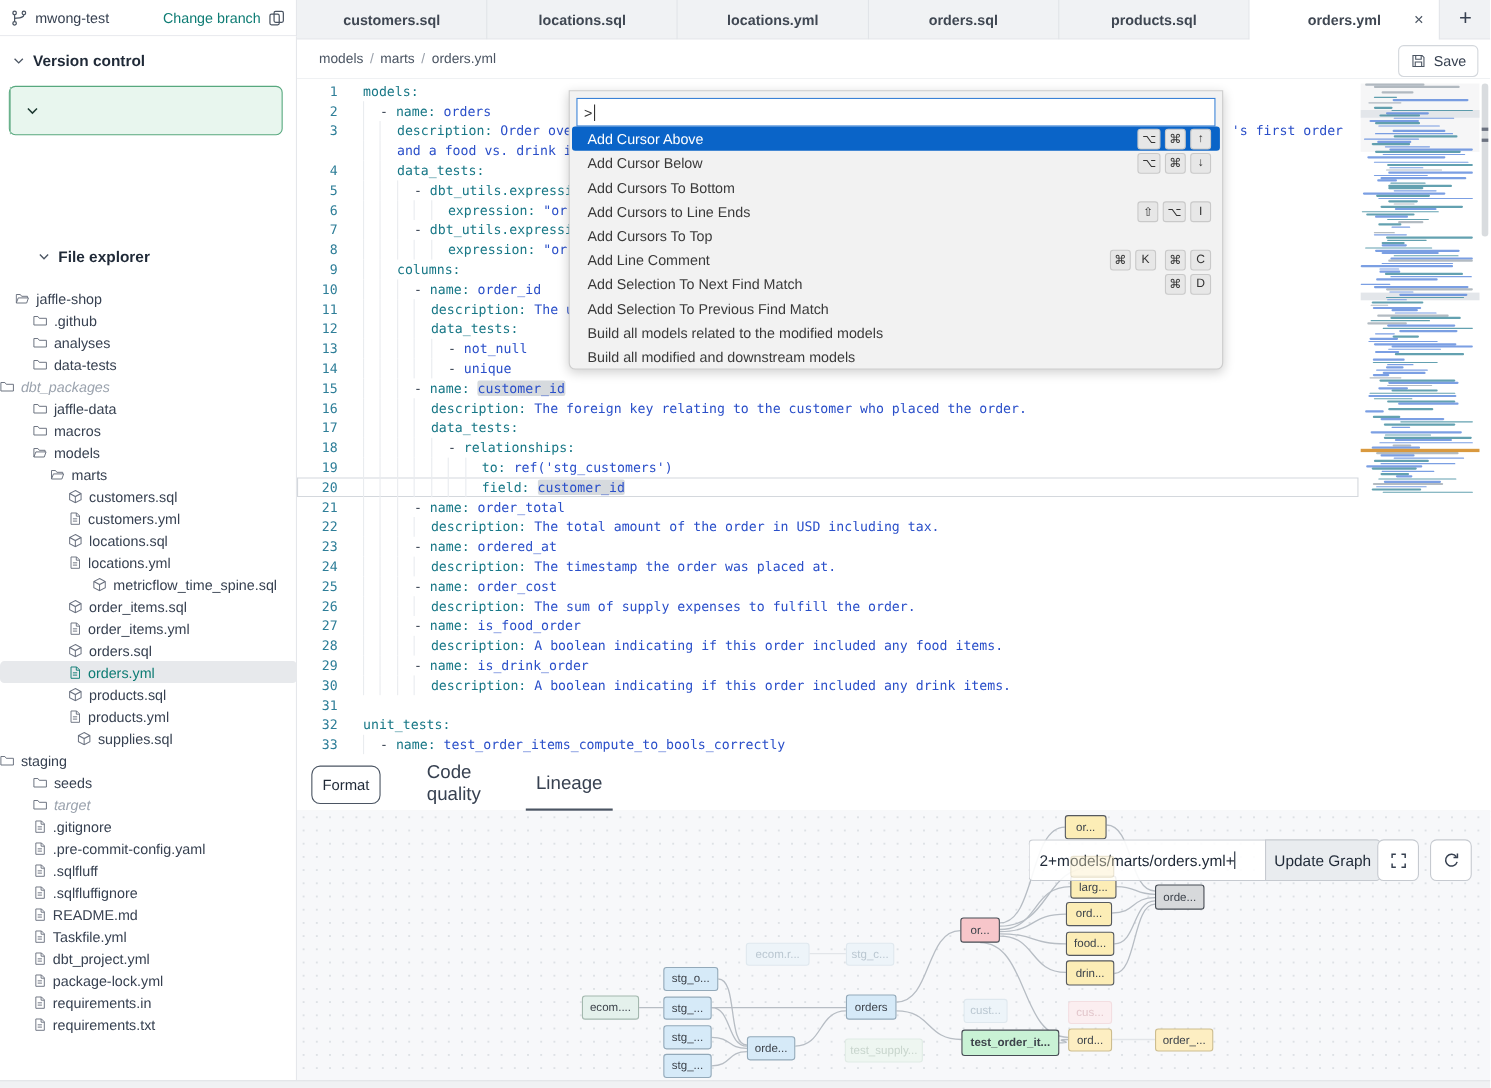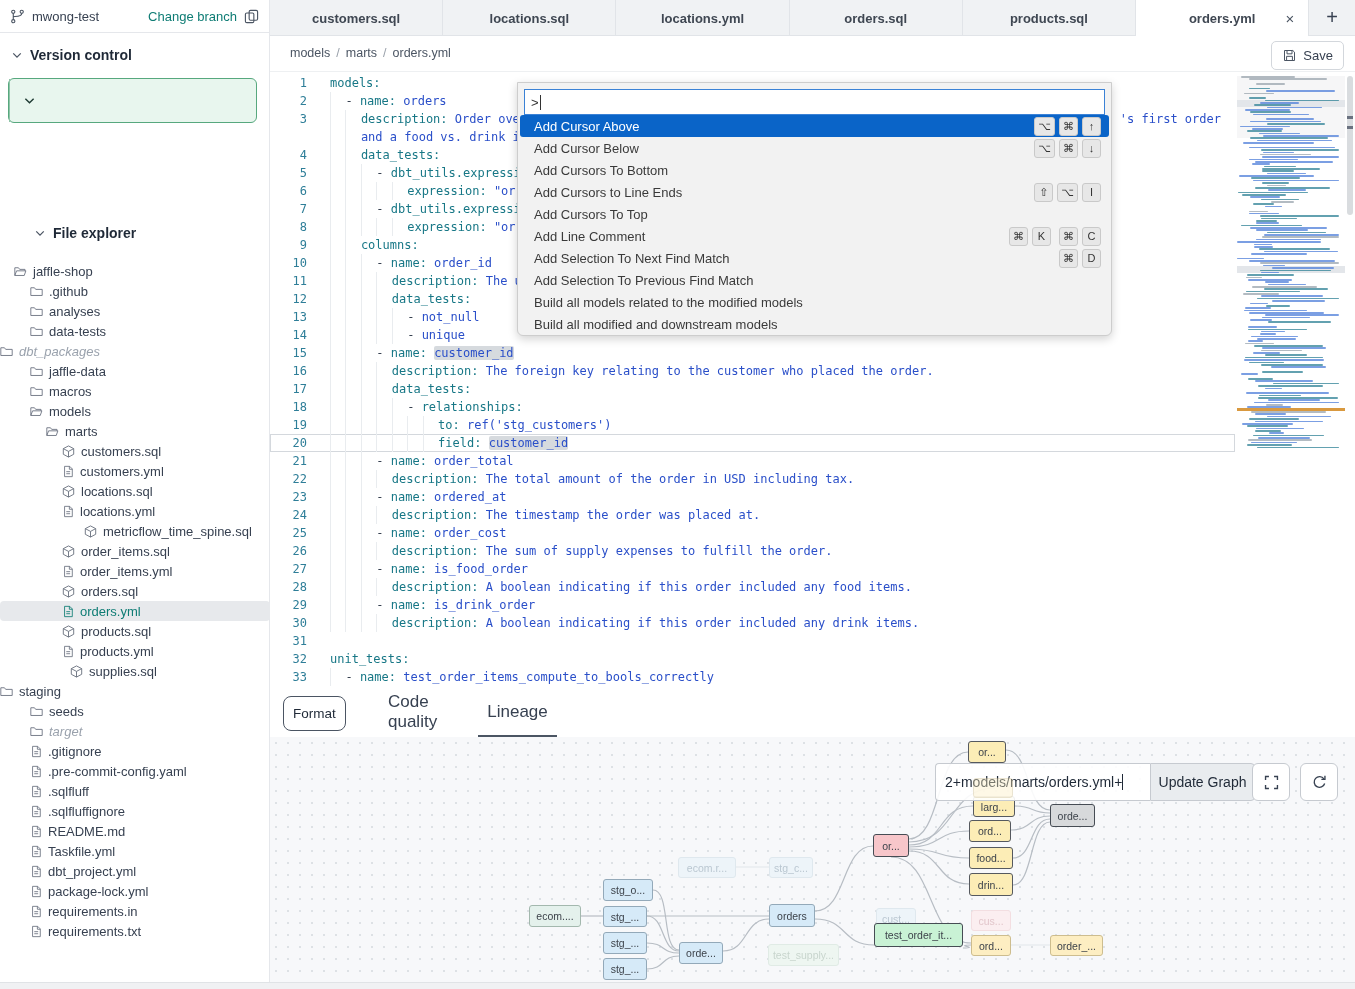--- a/index.html
+++ b/index.html
@@ -774,21 +774,21 @@
           <div class="nd blue" style="left: 333px; top: 142px; width: 50px; height: 22px;">stg_o...</div>
           <div class="nd blue" style="left: 333px; top: 169px; width: 44px; height: 21px;">stg_...</div>
           <div class="nd blue" style="left: 333px; top: 195px; width: 44px; height: 22px;">stg_...</div>
           <div class="nd blue" style="left: 333px; top: 221px; width: 44px; height: 22px;">stg_...</div>
           <div class="nd blue" style="left: 409px; top: 205px; width: 44px; height: 22px;">orde...</div>
           <div class="nd faded-blue" style="left: 408px; top: 120px; width: 58px; height: 21px;">ecom.r...</div>
           <div class="nd faded-blue" style="left: 499px; top: 120px; width: 44px; height: 21px;">stg_c...</div>
           <div class="nd blue" style="left: 499px; top: 167px; width: 46px; height: 23px;">orders</div>
           <div class="nd pink" style="left: 603px; top: 97px; width: 36px; height: 23px;">or...</div>
           <div class="nd faded-blue" style="left: 606px; top: 171px; width: 40px; height: 22px;">cust...</div>
-          <div class="nd green" style="left: 604px; top: 186px; width: 89px; height: 24px;">test_order_it...</div>
+          <div class="nd green" style="left: 604px; top: 199px; width: 89px; height: 24px; font-weight: bold;">test_order_it...</div>
           <div class="nd faded-green" style="left: 498px; top: 207px; width: 71px; height: 22px;">test_supply...</div>
           <div class="nd yellow" style="left: 698px; top: 4px; width: 38px; height: 22px;">or...</div>
           <div class="nd yellow" style="left: 703px; top: 59px; width: 42px; height: 21px;">larg...</div>
           <div class="nd yellow" style="left: 699px; top: 83px; width: 42px; height: 22px;">ord...</div>
           <div class="nd yellow" style="left: 699px; top: 110px; width: 44px; height: 22px;">food...</div>
           <div class="nd yellow" style="left: 699px; top: 136px; width: 44px; height: 23px;">drin...</div>
           <div class="nd gray" style="left: 780px; top: 67px; width: 45px; height: 23px;">orde...</div>
           <div class="nd faded-pink" style="left: 701px; top: 173px; width: 40px; height: 21px;">cus...</div>
           <div class="nd yellow-light" style="left: 701px; top: 198px; width: 40px; height: 21px;">ord...</div>
           <div class="nd yellow-light" style="left: 780px; top: 198px; width: 53px; height: 21px;">order_...</div>

